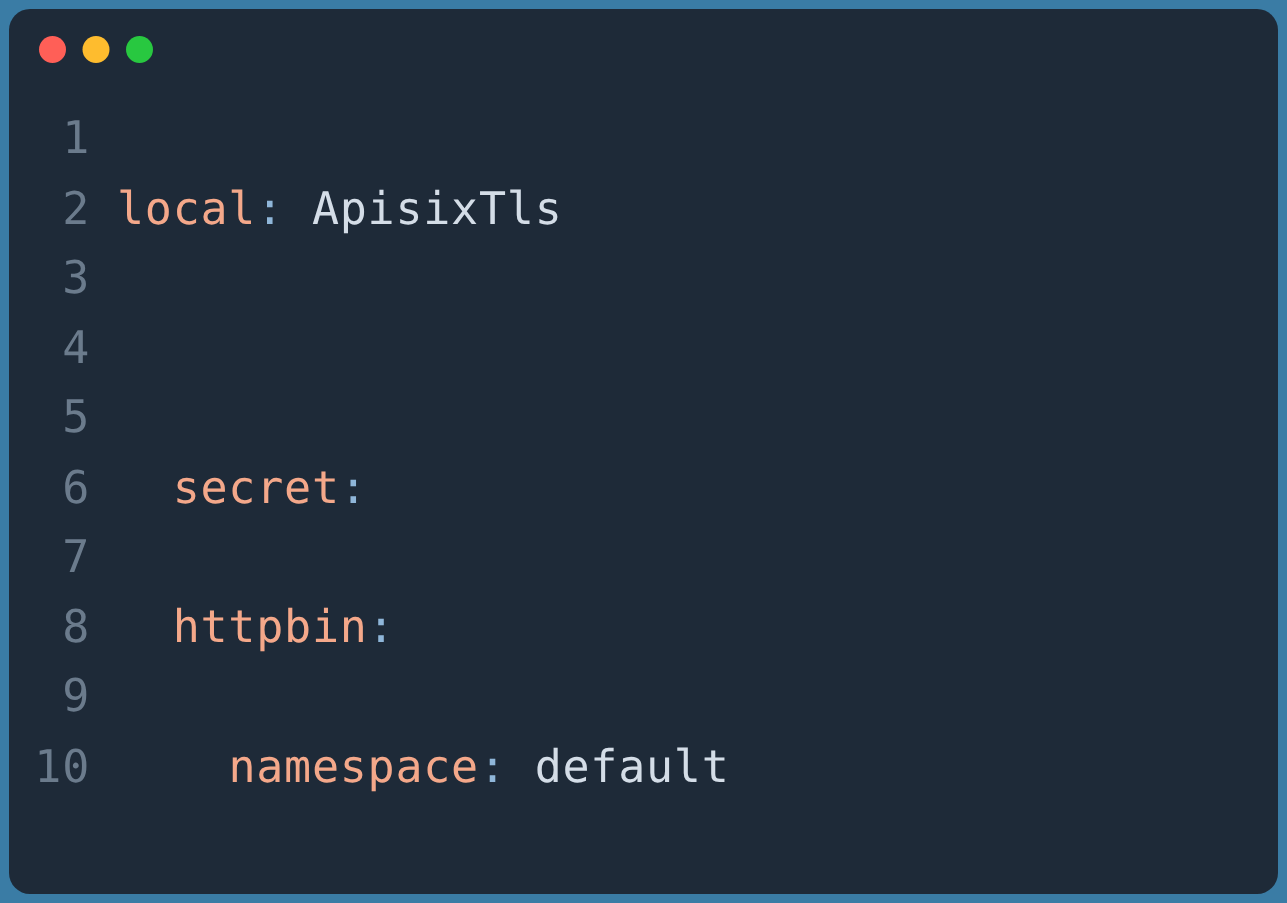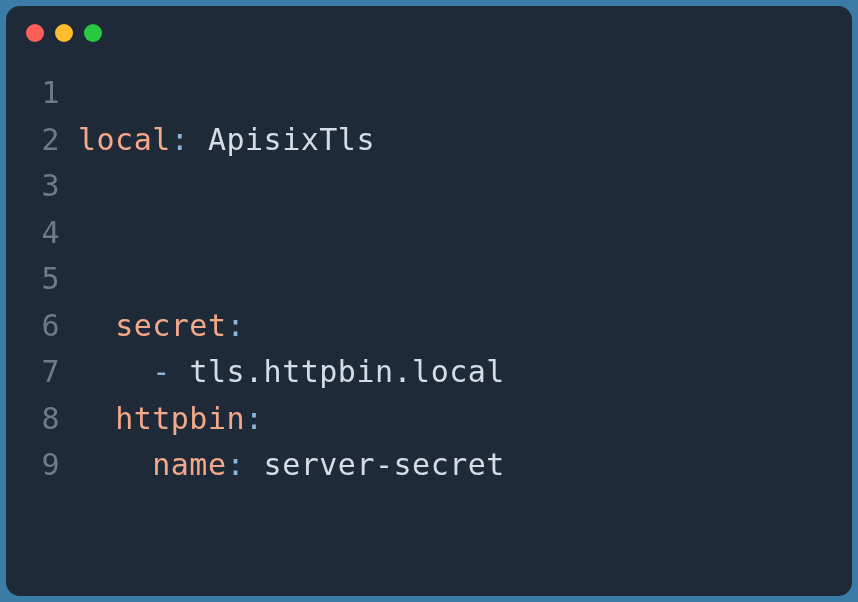--- a/index.html
+++ b/index.html
@@ -96,28 +96,30 @@
       <span class="line-number">5</span>
     </div>
 
     <div class="code-line">
       <span class="line-number">6</span>
       <span class="code-content"><span class="tok-value">  </span><span class="tok-key">secret</span><span class="tok-colon">:</span><span class="tok-value"></span></span>
     </div>
 
     <div class="code-line">
       <span class="line-number">7</span>
-      <span class="code-content"><span class="tok-value">    </span><span class="tok-dash">- </span><span class="tok-value">tls.httpbin.local</span></span>
     </div>
 
     <div class="code-line">
       <span class="line-number">8</span>
       <span class="code-content"><span class="tok-value">  </span><span class="tok-key">httpbin</span><span class="tok-colon">:</span><span class="tok-value"></span></span>
     </div>
 
     <div class="code-line">
       <span class="line-number">9</span>
-      <span class="code-content"><span class="tok-value">    </span><span class="tok-key">name</span><span class="tok-colon">:</span><span class="tok-value"> server-secret</span></span>
     </div>
 
+    <div class="code-line">
+      <span class="line-number">10</span>
+      <span class="code-content"><span class="tok-value">    </span><span class="tok-key">namespace</span><span class="tok-colon">:</span><span class="tok-value"> default</span></span>
+    </div>
 
   </div>
 </div>
 
 </body></html>

